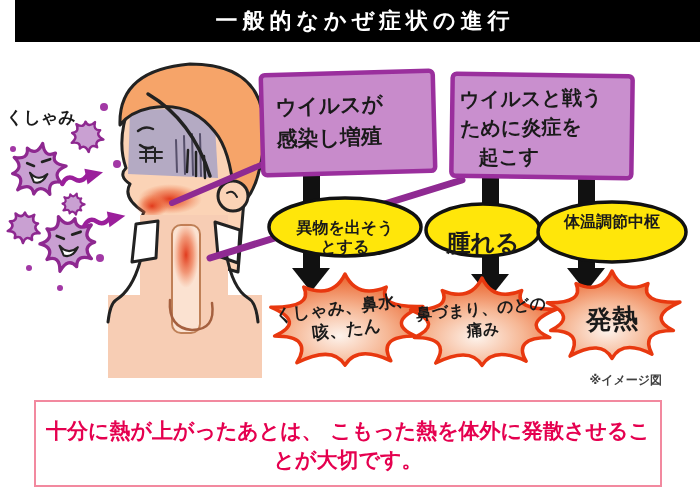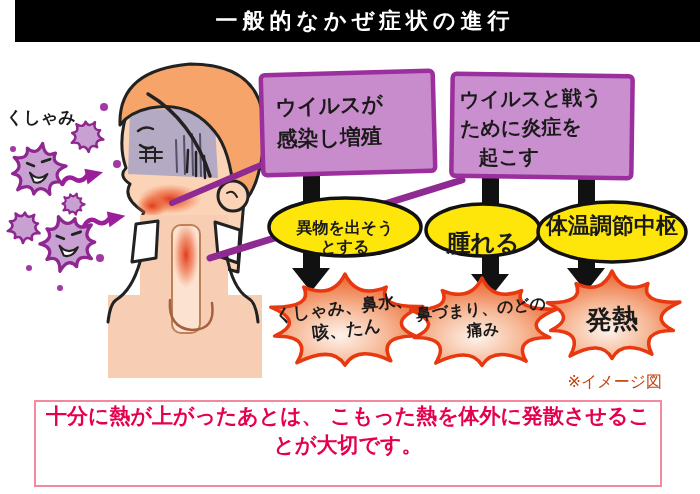--- a/index.html
+++ b/index.html
@@ -13,30 +13,30 @@
   .txt{position:absolute;color:#1a1a1a;}
   .txt span{display:block;}
   .center{text-align:center;}
   .hand{font-weight:600;}
   .virus-label{left:6px;top:106px;font-size:17px;}
   .box1-text{left:276px;top:90px;width:150px;font-size:21px;line-height:1.5;transform:rotate(-2deg);}
   .box2-text{left:460px;top:84px;width:166px;font-size:20px;line-height:1.45;transform:rotate(-1deg);}
   .box2-text span:nth-child(3){padding-left:18px;}
   .oval1-text{left:273px;top:208px;width:144px;font-size:16px;line-height:1.2;margin-top:10px;}
   .oval2-text{left:428px;top:227px;width:110px;font-size:24px;}
-  .oval3-text{left:539px;top:212px;width:146px;font-size:22px;line-height:1.25;}
+  .oval3-text{left:539px;top:212px;width:146px;font-size:16px;line-height:1.25;}
   .burst1-text{left:275px;top:296px;width:140px;font-size:17px;font-weight:bold;line-height:1.3;transform:rotate(-7deg);}
   .burst2-text{left:412px;top:299px;width:140px;font-size:16px;font-weight:bold;line-height:1.3;transform:rotate(-5deg);}
   .burst3-text{left:562px;top:302px;width:100px;font-size:26px;font-weight:bold;transform:rotate(-3deg);}
-  .note{left:520px;top:372px;width:142px;font-size:16px;color:#c2410c;text-align:right;font-weight:normal;}
+  .note{left:520px;top:372px;width:142px;font-size:12px;color:#404040;text-align:right;font-weight:bold;}
   .point-box{position:absolute;left:34px;top:400px;width:628px;height:87px;border:2px solid #f2899f;
              background:#fff;box-sizing:border-box;}
   .point-label{position:absolute;left:50%;top:-13px;transform:translateX(-50%);background:#fff;
                padding:0 12px;color:#e5004f;font-weight:bold;font-size:19px;letter-spacing:2px;white-space:nowrap;}
-  .point-body{text-align:center;color:#e5004f;font-weight:bold;font-size:21px;line-height:1.4;}
+  .point-body{margin-top:15px;text-align:center;color:#e5004f;font-weight:bold;font-size:21px;line-height:1.4;}
 </style>
 </head>
 <body>
 
 <div class="stage">
 
   <div class="header">
     <span class="title">一般的なかぜ症状の進行</span>
   </div>
 

